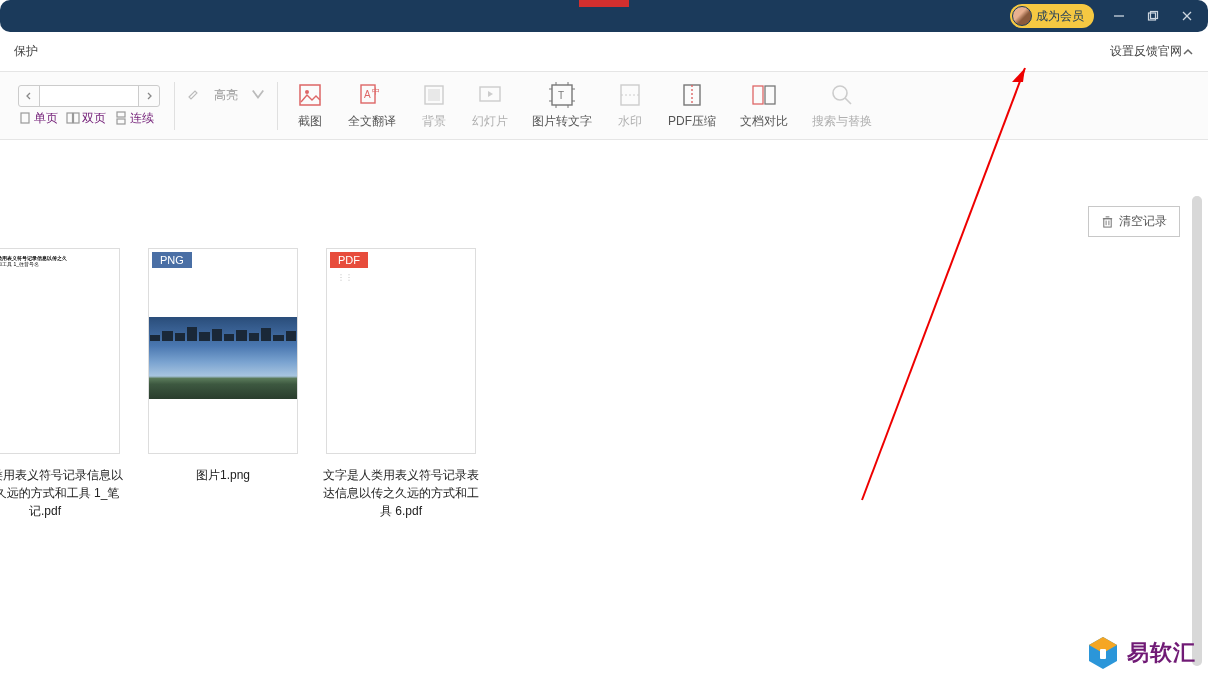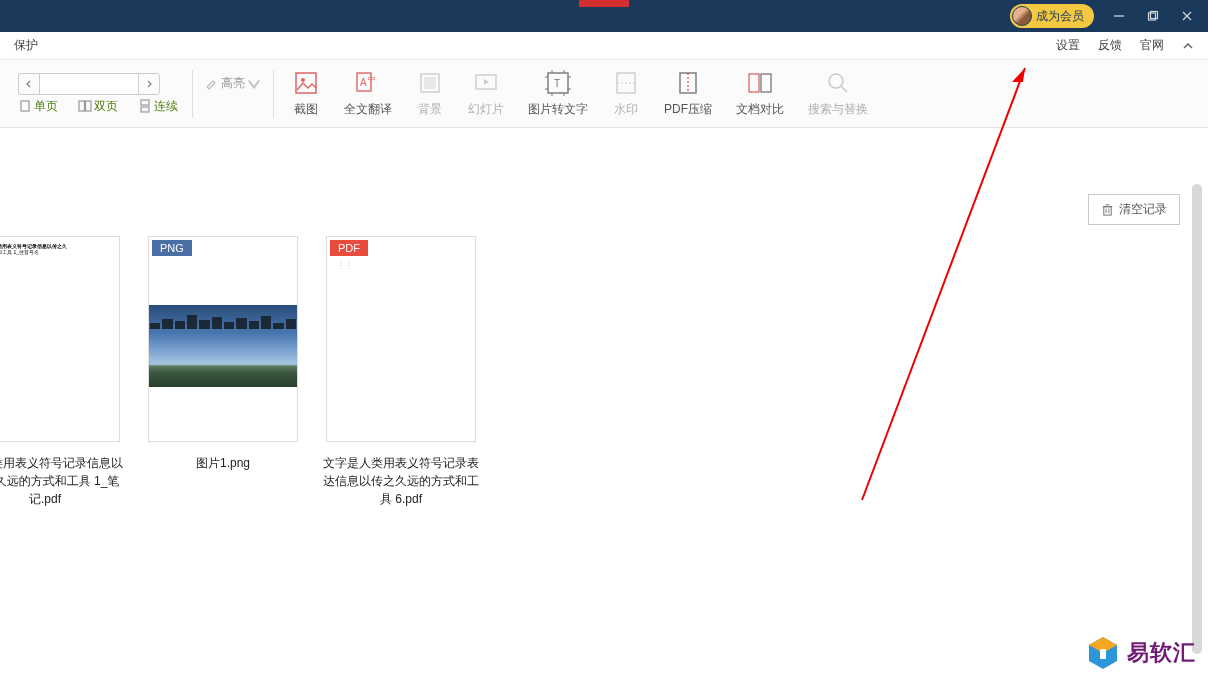--- a/index.html
+++ b/index.html
@@ -1,48 +1,48 @@
 <!DOCTYPE html>
 <html><head>
 <meta charset="utf-8">
 <style>
 * { margin: 0; padding: 0; box-sizing: border-box; font-family: "Microsoft YaHei", Arial, sans-serif; }
 body { width: 1208px; height: 681px; background: #fff; overflow: hidden; position: relative; }
 
 
-.titlebar { height: 32px; background: #1b3a5b; display: flex; align-items: center; justify-content: space-between; }
+.titlebar { height: 32px; background: #1b3a5b; display: flex; align-items: center; justify-content: space-between; border-radius: 10px; }
 .titlebar-left { display: flex; align-items: center; }
 .titlebar-center { position: absolute; left: 50%; transform: translateX(-50%); top: 0; display: flex; }
 .tab-red { width: 50px; height: 7px; background: #d32f2f; }
 .titlebar-right { display: flex; align-items: center; gap: 0; margin-right: 4px; }
 .member-badge { display: flex; align-items: center; background: #f5c842; border-radius: 12px; padding: 2px 10px 2px 2px; margin-right: 8px; cursor: pointer; }
 .avatar { width: 20px; height: 20px; border-radius: 50%; background: linear-gradient(135deg,#e8b090 40%,#8b5a3c 60%); margin-right: 4px; border: 1px solid #1b3a5b; }
 .member-text { font-size: 12px; color: #1b3a5b; }
 .win-btn { width: 34px; height: 28px; display: flex; align-items: center; justify-content: center; cursor: pointer; color: #cdd6df; }
 .win-btn svg { width: 12px; height: 12px; }
 
 
-.menubar { height: 28px; background: #fff; border-bottom: 1px solid #e5e5e5; display: flex; align-items: center; justify-content: space-between; padding: 0 14px; font-size: 12px; color: #444; }
+.menubar { height: 40px; background: #fff; border-bottom: 1px solid #e5e5e5; display: flex; align-items: center; justify-content: space-between; padding: 0 14px; font-size: 12px; color: #444; }
 .menubar-left { display: flex; gap: 16px; }
-.menubar-right { display: flex; gap: 18px; align-items: center; }
+.menubar-right { display: flex; align-items: center; }
 .chevron-btn { display: flex; align-items: center; cursor: pointer; }
 
 
 .toolbar { height: 68px; background: #fbfbfb; border-bottom: 1px solid #e5e5e5; display: flex; align-items: center; padding: 0 10px; gap: 0; }
 .tb-group { display: flex; flex-direction: column; gap: 3px; padding: 4px 8px; }
 .tb-row { display: flex; align-items: center; gap: 4px; }
 .page-nav-box { display: flex; align-items: center; border: 1px solid #ccc; border-radius: 3px; height: 22px; }
 .page-arrow { width: 20px; display: flex; align-items: center; justify-content: center; color: #888; cursor: pointer; }
 .page-input { width: 100px; height: 20px; border: none; border-left: 1px solid #ccc; border-right: 1px solid #ccc; font-size: 11px; text-align: center; outline: none; }
-.view-opts { display: flex; gap: 20px; font-size: 12px; color: #4d7c0f; }
+.view-opts { display: flex; gap: 8px; font-size: 12px; color: #701a75; }
 .view-opt { display: flex; align-items: center; gap: 2px; cursor: pointer; }
 .view-opt svg { width: 14px; height: 14px; }
 .divider { width: 1px; height: 48px; background: #e0e0e0; margin: 0 6px; }
 .tb-group2 { display: flex; flex-direction: column; gap: 3px; padding: 4px 6px; font-size: 12px; color: #999; }
-.tb-sub { display: flex; align-items: center; gap: 2px; cursor: pointer; margin-top: 44px; }
+.tb-sub { display: flex; align-items: flex-start; gap: 13px; cursor: pointer; margin-top: 44px; }
 .tb-sub svg { width: 14px; height: 14px; }
 
 .big-btn { display: flex; flex-direction: column; align-items: center; gap: 4px; padding: 4px 12px; cursor: pointer; font-size: 12px; color: #555; }
 .big-btn.disabled { color: #b0b0b0; }
 .big-btn .bicon { width: 28px; height: 28px; display: flex; align-items: center; justify-content: center; }
 .big-btn svg { width: 26px; height: 26px; }
 
 
 .content { position: relative; height: 553px; background: #fff; }
 .search-box { position: absolute; right: 28px; top: 16px; width: 204px; height: 30px; border: 1px solid #c8c8c8; display: flex; align-items: center; padding: 0 8px; gap: 6px; }

